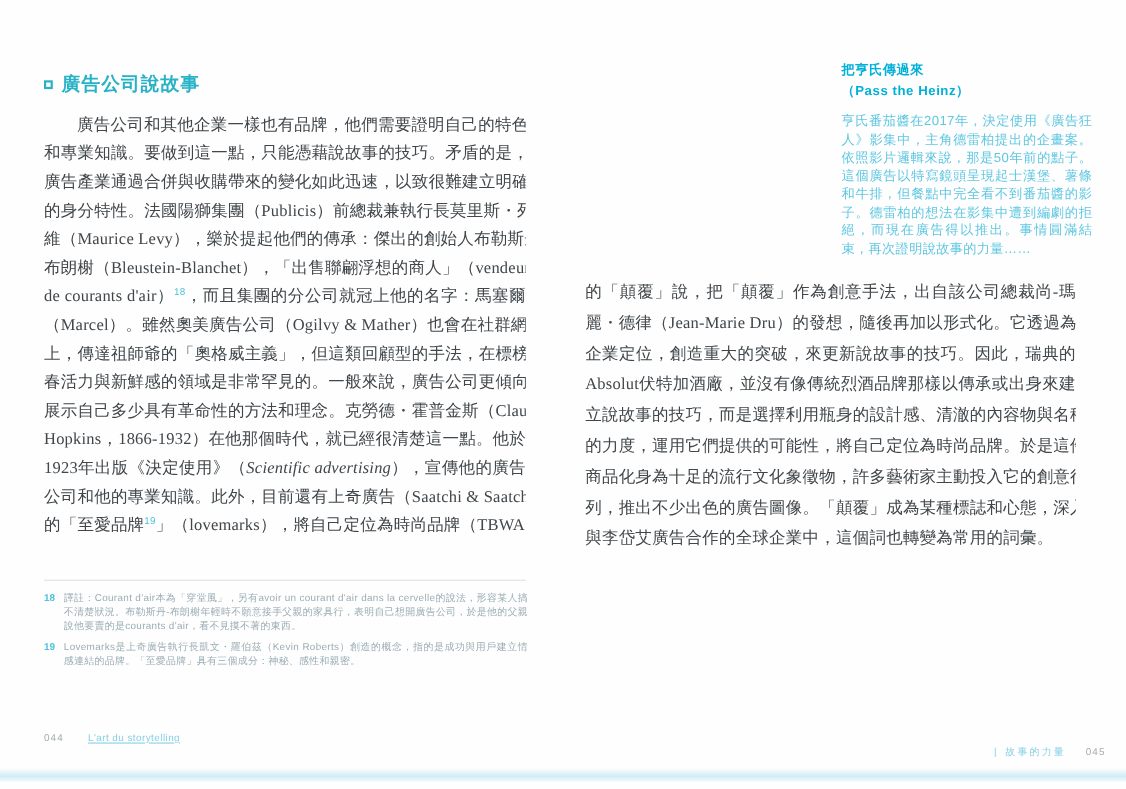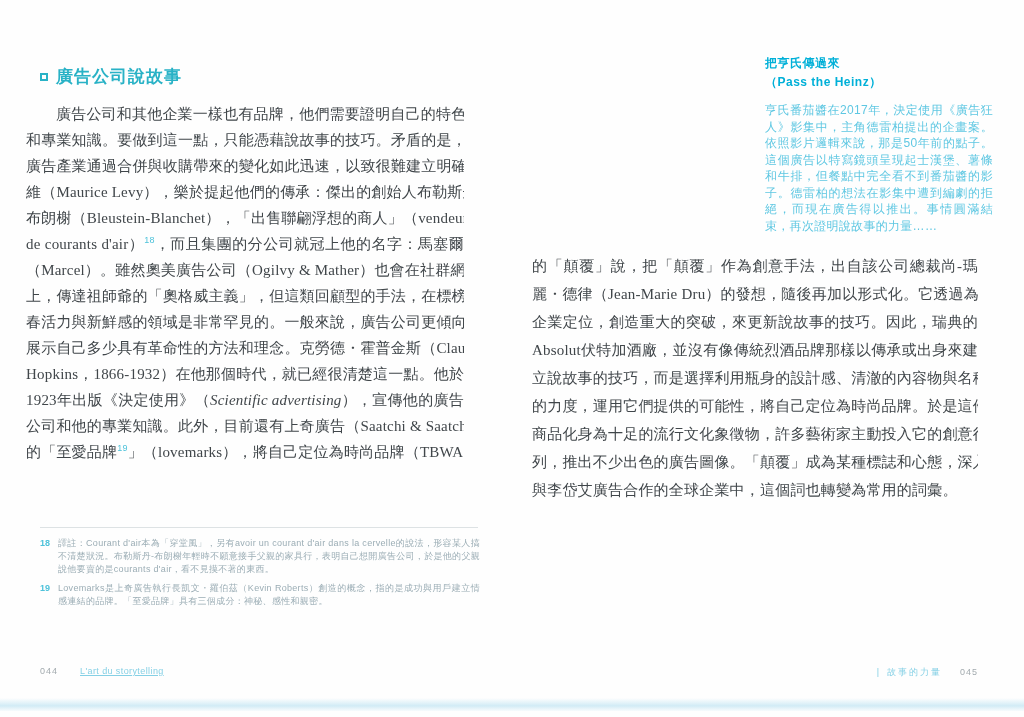--- a/index.html
+++ b/index.html
@@ -11,39 +11,39 @@
   html,body{width:1024px;height:717px;overflow:hidden;}
   body{font-family:"Liberation Serif","DejaVu Serif",serif;background:#ffffff;position:relative;}
   .canvas{position:absolute;left:0;top:0;width:1024px;height:717px;background:#fefefe;}
 
   
   .heading-row{position:absolute;left:40px;top:65px;display:flex;align-items:center;gap:8px;}
   .sq{width:8px;height:8px;border:2px solid var(--heading-teal);display:inline-block;margin-top:1px;}
   .sec-title{font-family:Liberation Serif, serif;font-size:17px;font-weight:bold;color:var(--heading-teal);letter-spacing:1px;}
 
   .bodycol{position:absolute;color:var(--body-text);}
-  .bodycol.left{left:26px;top:101px;width:438px;font-size:15px;}
+  .bodycol.left{left:40px;top:101px;width:438px;font-size:15px;}
   .bodycol.left .bline{line-height:26px;height:26px;}
   .bodycol.right{left:532px;top:252px;width:446px;font-size:15px;}
   .bodycol.right .bline{line-height:28px;height:28px;}
   .bline{white-space:nowrap;text-align:justify;text-align-last:justify;overflow:hidden;letter-spacing:0.2px;}
   .bline.last{text-align-last:left;}
   .bline.indent{text-indent:2em;}
   .bline sup.fnref{font-size:9px;color:var(--footnote-accent);font-family:"Liberation Sans","DejaVu Sans",sans-serif;vertical-align:super;line-height:0;}
   .bline .it{font-style:italic;}
 
   .fn-divider{position:absolute;left:40px;top:527px;width:438px;height:1px;background:var(--divider);}
   .footnotes{position:absolute;left:40px;top:537px;width:440px;font-family:"Liberation Sans","DejaVu Sans",sans-serif;}
   .fn{display:flex;margin-bottom:6px;}
   .fn-num{flex:none;width:18px;font-size:9px;font-weight:bold;color:var(--footnote-accent);line-height:13px;}
   .fn-text{flex:1;font-size:9px;line-height:13px;color:var(--footnote-text);text-align:justify;letter-spacing:0.3px;}
 
   .footer{position:absolute;top:666px;font-family:"Liberation Sans","DejaVu Sans",sans-serif;font-size:9px;}
   .footer.fl{left:40px;}
-  .footer.fr{right:46px;text-align:right;}
+  .footer.fr{right:19px;text-align:right;margin-top:11px;}
   .footer .pg{color:var(--footer-muted);letter-spacing:1px;}
   .footer .bk{color:var(--footer-accent);margin-left:22px;letter-spacing:0.4px;text-decoration:underline;}
   .footer .bar{color:var(--footer-accent);margin-right:8px;}
   .footer .sec{color:var(--footer-accent);letter-spacing:2px;margin-right:18px;}
 
   
   .sidebar{position:absolute;left:765px;top:54px;width:228px;font-family:"Liberation Sans","DejaVu Sans",sans-serif;}
   .sb-head{font-size:12px;font-weight:bold;color:var(--sidebar-heading);line-height:19px;letter-spacing:0.5px;}
   .sb-body{margin-top:10px;font-size:12px;line-height:16.5px;color:var(--sidebar-text);text-align:justify;letter-spacing:0.3px;}
 
@@ -57,20 +57,21 @@
 
   <div class="heading-row">
     <span class="sq"></span>
     <span class="sec-title">廣告公司說故事</span>
   </div>
 
   <div class="bodycol left">
       <div class="bline indent"><span>廣告公司和其他企業一樣也有品牌，他們需要證明自己的特色</span></div>
       <div class="bline"><span>和專業知識。要做到這一點，只能憑藉說故事的技巧。矛盾的是，</span></div>
       <div class="bline"><span>廣告產業通過合併與收購帶來的變化如此迅速，以致很難建立明確</span></div>
+      <div class="bline"><span>的身分特性。法國陽獅集團（Publicis）前總裁兼執行長莫里斯・列</span></div>
       <div class="bline"><span>維（Maurice Levy），樂於提起他們的傳承：傑出的創始人布勒斯丹-</span></div>
       <div class="bline"><span>布朗榭（Bleustein-Blanchet），「出售聯翩浮想的商人」（vendeur</span></div>
       <div class="bline"><span>de courants d'air）</span><sup class="fnref">18</sup><span>，而且集團的分公司就冠上他的名字：馬塞爾</span></div>
       <div class="bline"><span>（Marcel）。雖然奧美廣告公司（Ogilvy &amp; Mather）也會在社群網路</span></div>
       <div class="bline"><span>上，傳達祖師爺的「奧格威主義」，但這類回顧型的手法，在標榜青</span></div>
       <div class="bline"><span>春活力與新鮮感的領域是非常罕見的。一般來說，廣告公司更傾向於</span></div>
       <div class="bline"><span>展示自己多少具有革命性的方法和理念。克勞德・霍普金斯（Claude</span></div>
       <div class="bline"><span>Hopkins，1866-1932）在他那個時代，就已經很清楚這一點。他於</span></div>
       <div class="bline"><span>1923年出版《決定使用》（</span><span class="it">Scientific advertising</span><span>），宣傳他的廣告</span></div>
       <div class="bline"><span>公司和他的專業知識。此外，目前還有上奇廣告（Saatchi &amp; Saatchi）</span></div>

